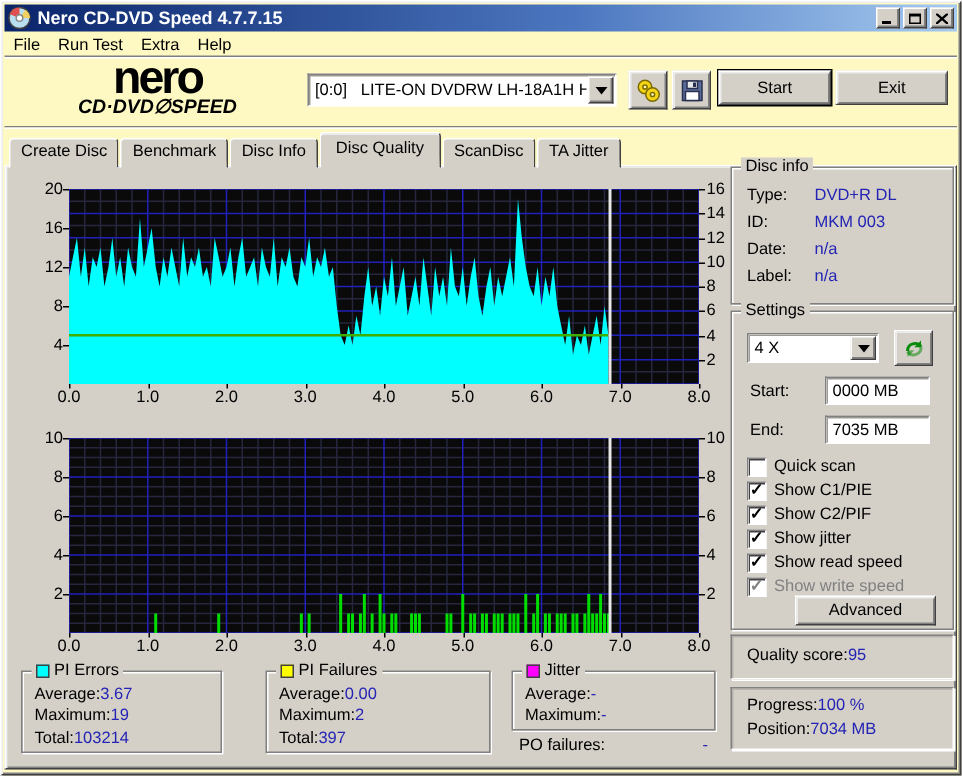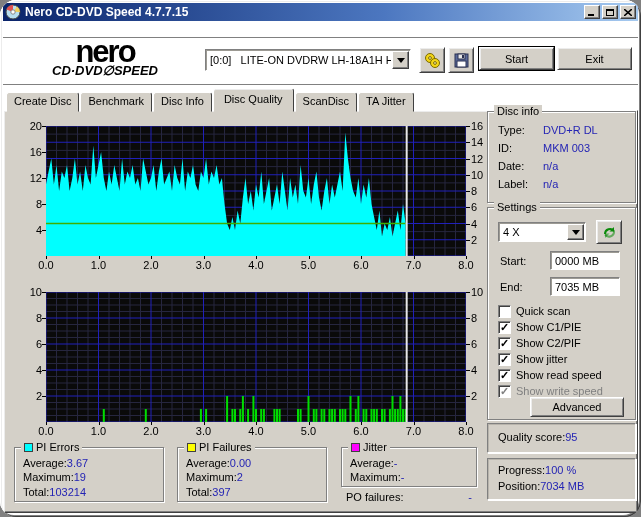--- a/index.html
+++ b/index.html
@@ -1,18 +1,18 @@
 <!DOCTYPE html>
 <html><head>
 <meta charset="utf-8">
 <style>
   html,body{margin:0;padding:0;background:#808080;}
   *{box-sizing:border-box;font-family:"Liberation Sans",sans-serif;}
-  #win{position:relative;width:641px;height:517px;background:#ffffff;overflow:hidden;
-       box-shadow:inset 1px 1px 0 #fff,inset -1px -1px 0 #404040,inset 2px 2px 0 #ececec,inset -2px -2px 0 #808080;border-radius:16px;}
+  #win{position:relative;width:641px;height:517px;background:#fef9c3;overflow:hidden;
+       box-shadow:inset 1px 1px 0 #fff,inset -1px -1px 0 #404040,inset 2px 2px 0 #ececec,inset -2px -2px 0 #808080;}
   .titlebar{position:absolute;left:3px;top:3px;right:3px;height:18px;
        background:linear-gradient(90deg,#0a246a,#4c77c0 60%,#a6caf0);display:flex;align-items:center;padding:0 2px;}
   .titlebar .ttl{color:#fff;font-weight:bold;font-size:12px;margin-left:4px;white-space:pre;}
   .winbtns{margin-left:auto;display:flex;gap:2px;}
   .wbtn{width:16px;height:14px;padding:0;display:flex;align-items:center;justify-content:center;
        background:#d4d0c8;border:1px solid;border-color:#fff #404040 #404040 #fff;box-shadow:inset -1px -1px 0 #808080;font-size:9px;line-height:9px;}
   .menubar{position:absolute;left:3px;top:22px;right:3px;height:15px;display:flex;align-items:center;}
   .menuitem{padding:1px 6px;font-size:11px;}
   .groove{position:absolute;left:3px;right:3px;height:2px;border-top:1px solid #808080;border-bottom:1px solid #fff;}
   .logo{position:absolute;left:16px;top:40px;width:178px;text-align:center;color:#000;}
@@ -77,20 +77,26 @@
           </svg>
         </button>
       <button class="wbtn">
           <svg width="8" height="7">
             <path d="M0 0 L8 7 M8 0 L0 7" stroke="#000" stroke-width="1.6"></path>
           </svg>
         </button>
     </div>
   </div>
 
+  <div class="menubar">
+    <span class="menuitem">File</span>
+    <span class="menuitem">Run Test</span>
+    <span class="menuitem">Extra</span>
+    <span class="menuitem">Help</span>
+  </div>
   <div class="groove" style="top:37px"></div>
 
   <div class="logo">
     <div class="l1">nero</div>
     <div class="l2">CD·DVD∅SPEED</div>
   </div>
 
   <div class="combo sunken" style="left:205px;top:49px;width:206px;height:22px">
     <span class="ctext">[0:0]   LITE-ON DVDRW LH-18A1H HL09</span>
     <span class="drop">
@@ -123,21 +129,21 @@
     <span class="tab">Create Disc</span>
     <span class="tab">Benchmark</span>
     <span class="tab">Disc Info</span>
     <span class="tab active">Disc Quality</span>
     <span class="tab">ScanDisc</span>
     <span class="tab">TA Jitter</span>
   </div>
 
   <div class="tabpanel"></div>
 
-  <div class="group" style="left:14px;top:447px;width:150px;height:55px">
+  <div class="group" style="left:14px;top:447px;width:134px;height:55px">
     <span class="glabel">
         <i class="sw" style="background:#00ffff"></i>
         <span>PI Errors</span>
       </span>
     <div class="lrow" style="top:9px">
         <span>Average:</span>
         <span class="val">3.67</span>
       </div>
     <div class="lrow" style="top:23px">
         <span>Maximum:</span>

